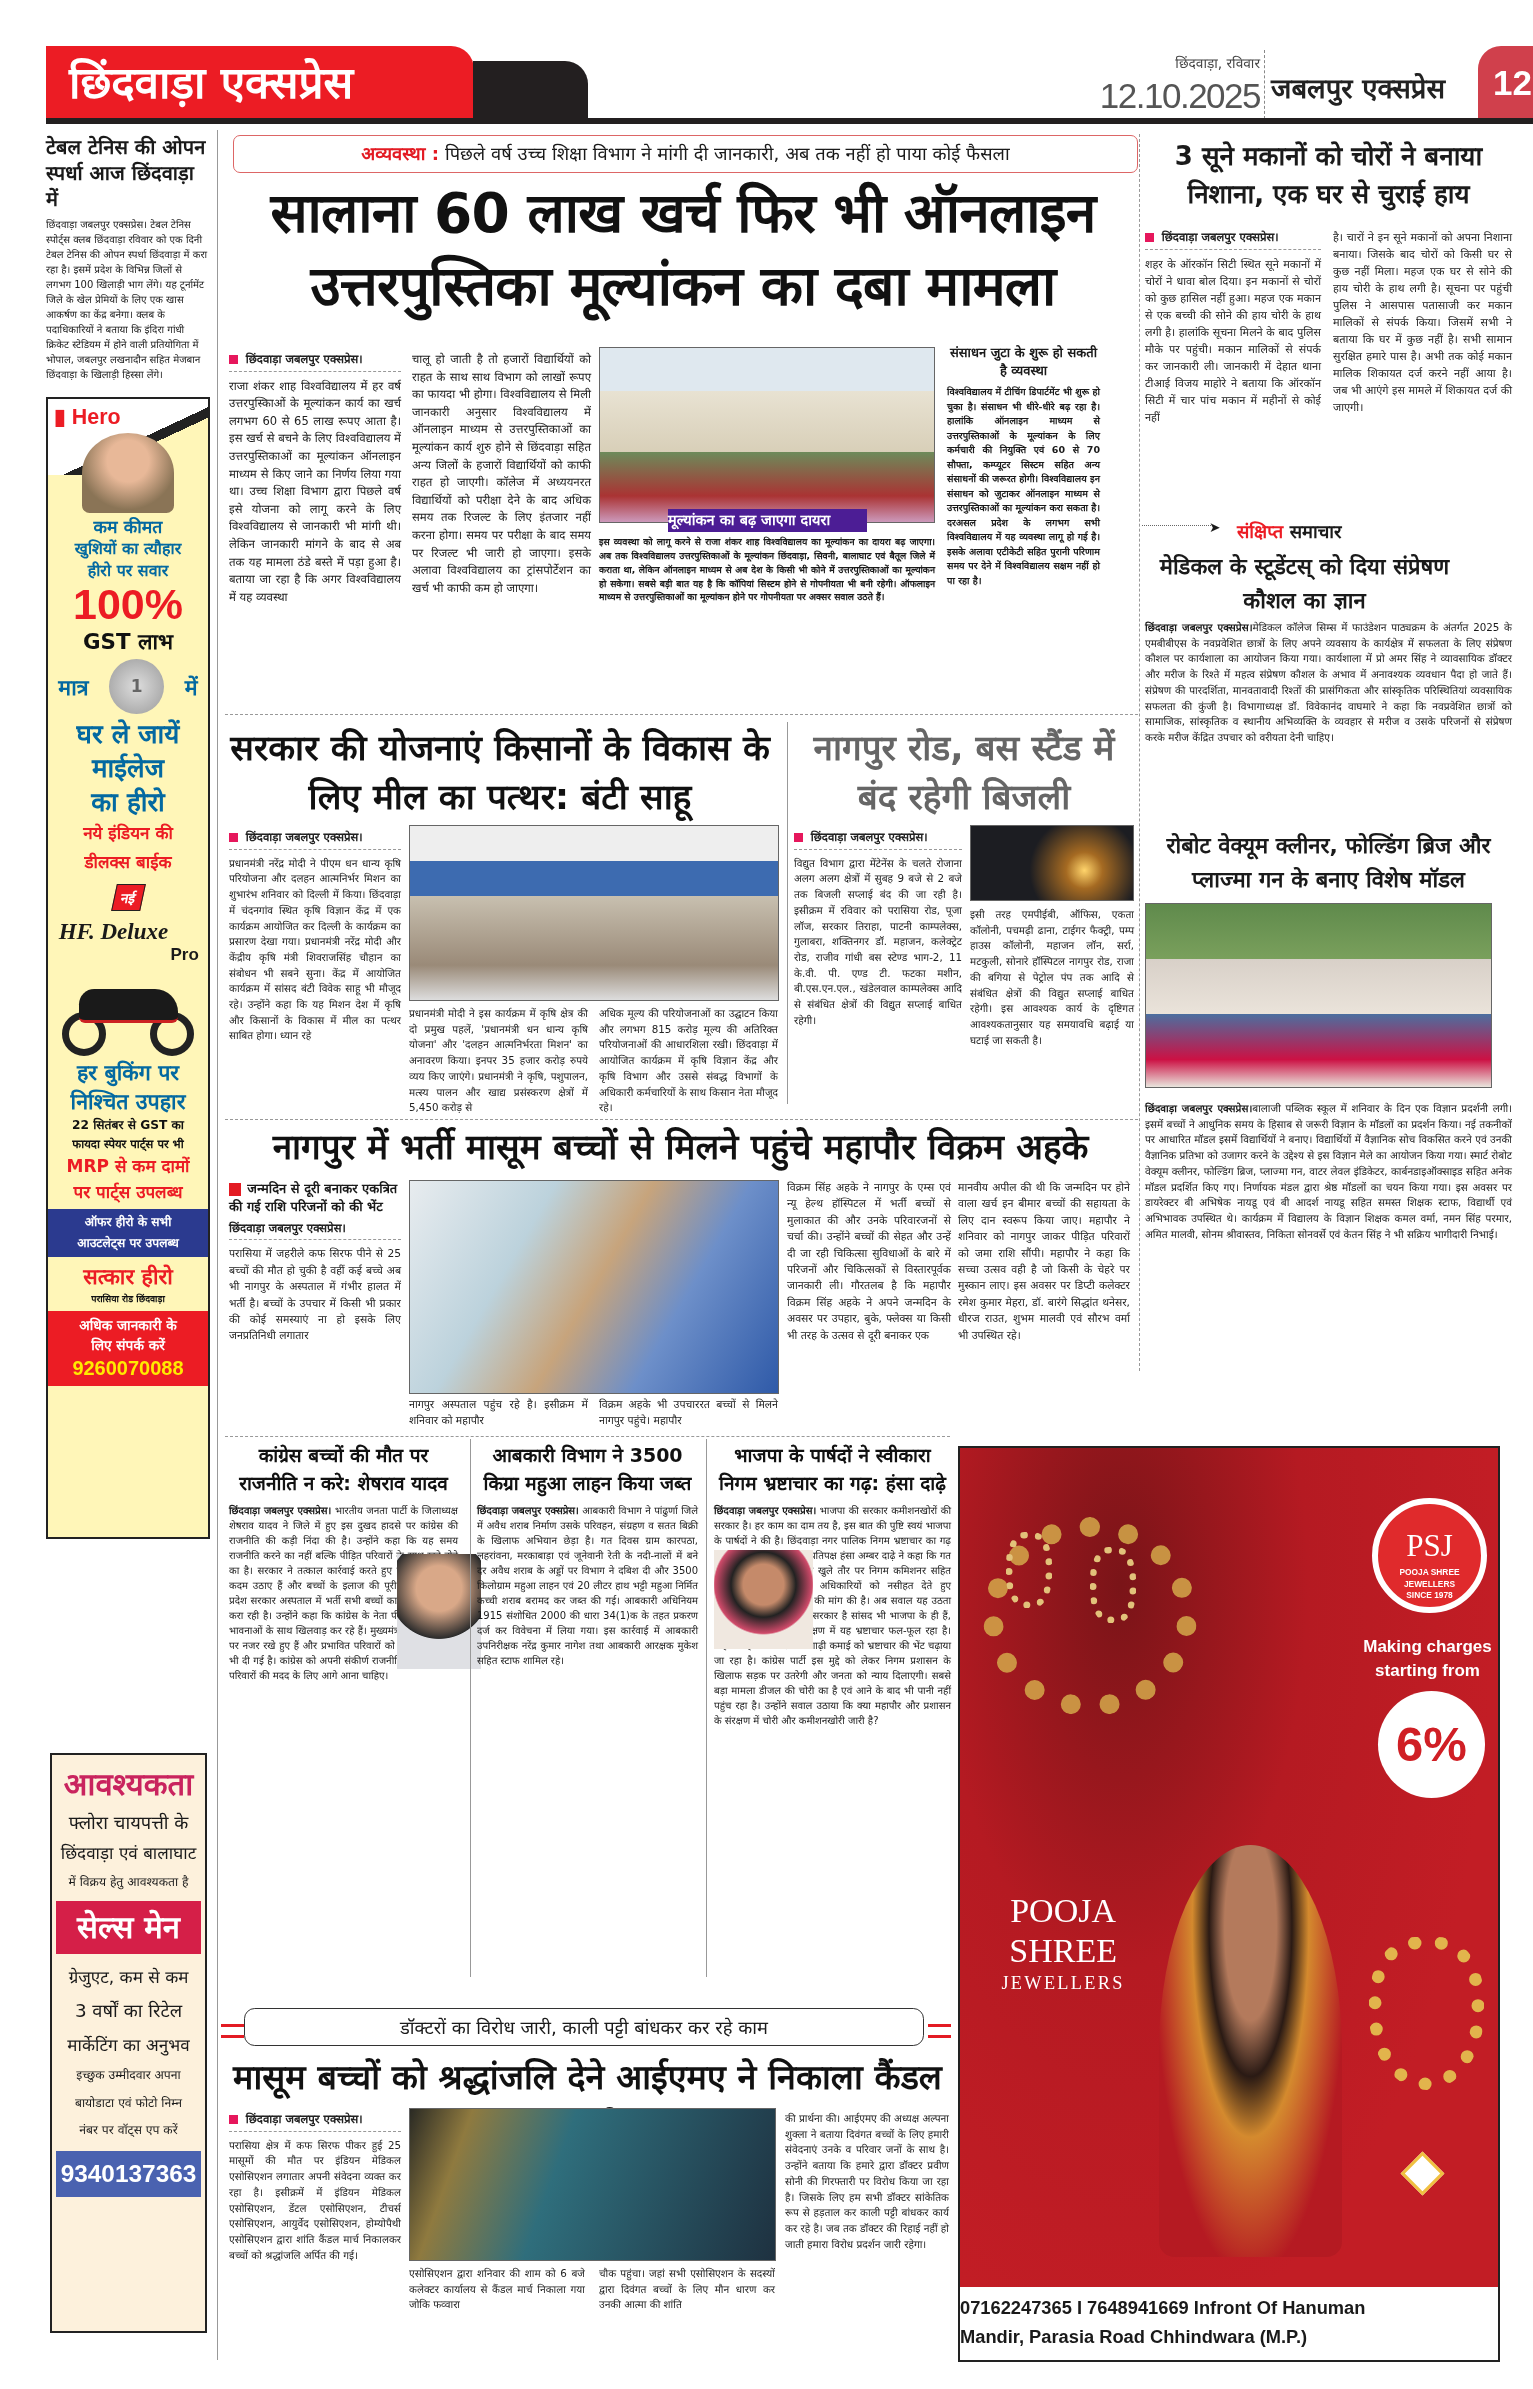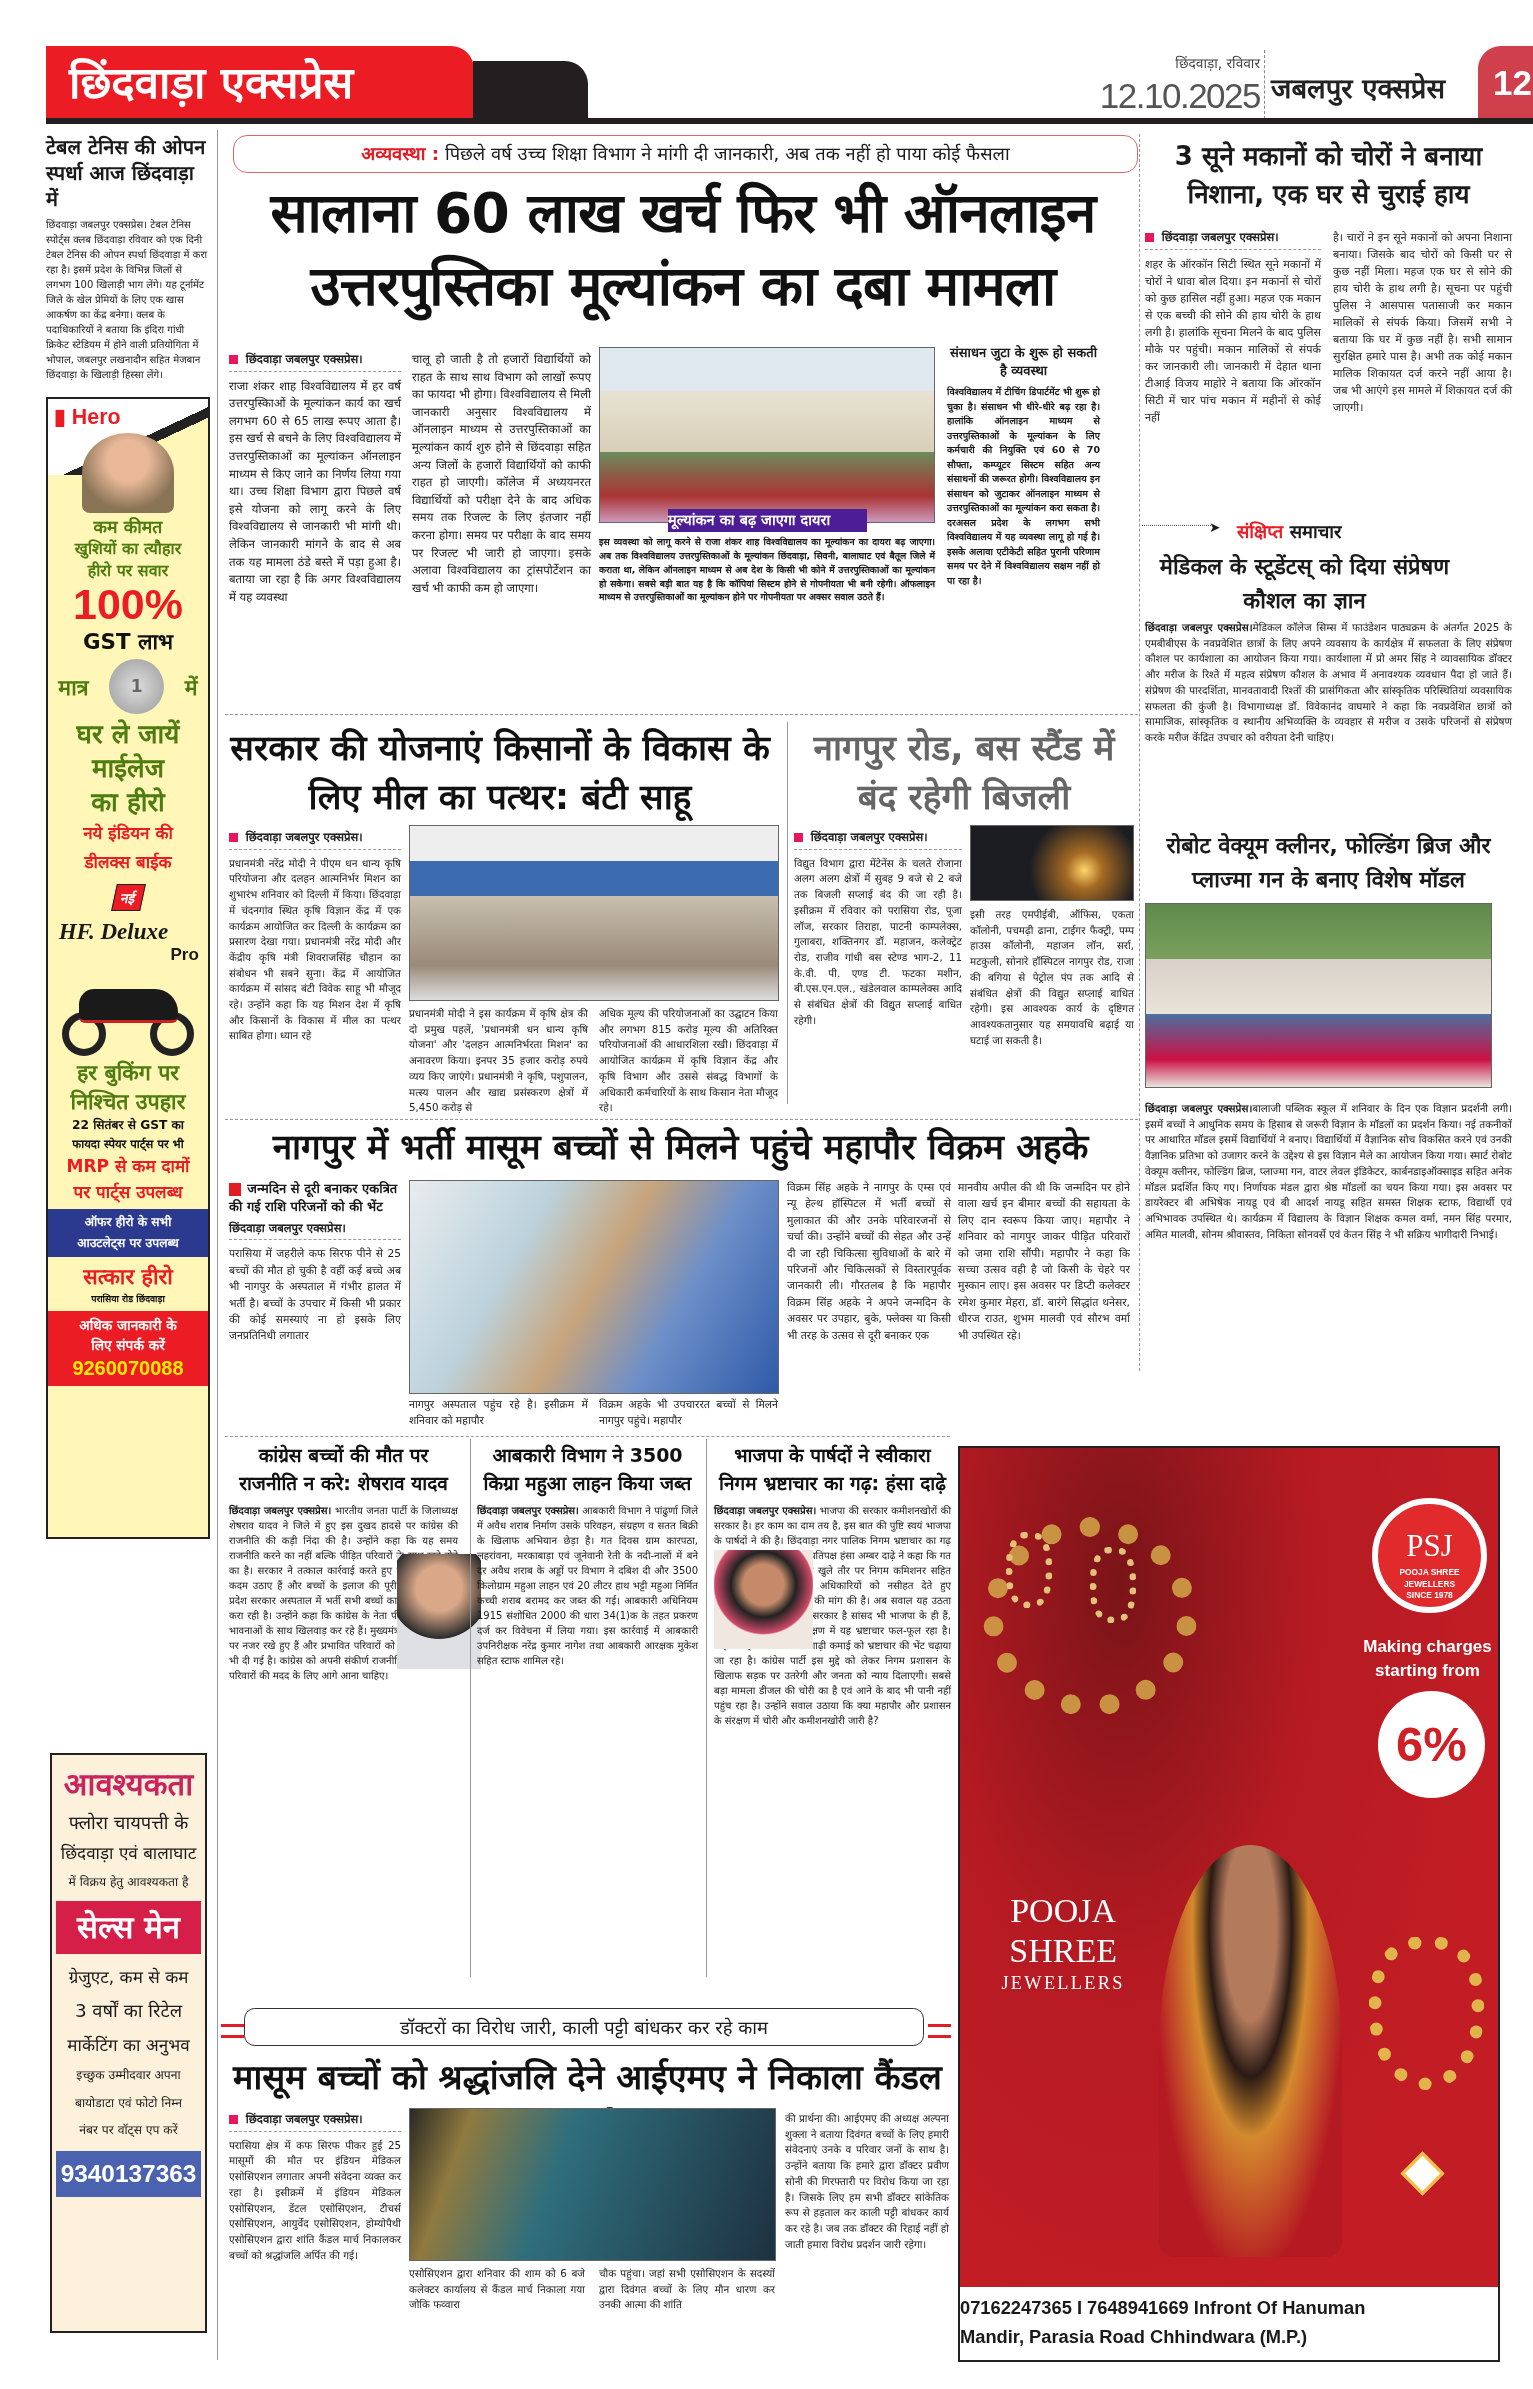--- a/index.html
+++ b/index.html
@@ -7,33 +7,33 @@
 .abs{position:absolute}
 .mast-red{left:46px;top:46px;width:428px;height:73px;background:#ec1c24;border-radius:0 23px 0 0;color:#fff;font-size:44px;font-weight:bold;padding:6.1px 23px;line-height:61px}
 .mast-black{left:473px;top:61px;width:115px;height:57px;background:#231f20;border-radius:0 23px 0 0}
 .mast-rule{left:46px;top:118px;width:1504px;height:6.1px;background:#231f20}
 .mast-date-small{left:1130px;top:53px;width:130px;text-align:right;font-size:13.7px;color:#444}
 .mast-date{left:1054px;top:76px;width:206px;text-align:right;font-size:35px;color:#555;font-family:"Liberation Sans",sans-serif;letter-spacing:-1.5px}
 .mast-vsep{left:1264px;top:50px;width:0;height:69px;border-left:1.5px dashed #888}
 .mast-edition{left:1271px;top:69px;width:199px;font-size:27.5px;font-weight:bold;color:#222}
 .mast-page{left:1478px;top:46px;width:69px;height:73px;background:#d0404c;border-radius:23px 0 0 0;color:#fff;font-size:35px;font-weight:bold;text-align:center;line-height:73px;font-family:"Liberation Sans",sans-serif}
 .colrule{border-left:0.8px solid #999}
-.kicker-box{left:233px;top:135px;width:905px;height:38px;border:1.5px solid #d66;border-radius:14px;text-align:center;font-size:18.3px;line-height:35px;background:#fff}
+.kicker-box{left:233px;top:135px;width:905px;height:38px;border:1.5px solid #d66;border-radius:7px;text-align:center;font-size:18.3px;line-height:35px;background:#fff}
 .kicker-red{color:#e31b23;font-weight:bold}
 .headline-xl{font-weight:bold;font-size:55px;line-height:69px;text-align:center;color:#111;letter-spacing:-0.8px}
 .headline-l{font-weight:bold;font-size:40px;line-height:49px;text-align:center;color:#111}
 .headline-s{font-weight:bold;font-size:21.4px;line-height:29px;text-align:center;color:#111}
 .byline{font-size:11.5px;font-weight:bold;color:#222;border-bottom:0.8px dashed #999;padding-bottom:4.6px;margin-bottom:6.1px}
 .byline .sq{display:inline-block;width:9.2px;height:9.2px;background:#e6175c;margin-right:7.6px;vertical-align:middle}
 .body{font-size:11.5px;line-height:17.6px;text-align:justify;color:#222}
 .photo{background:linear-gradient(135deg,#8a9a7a,#c8b89a 40%,#7a8fa8);border:0.8px solid #666}
 .caption-bar{background:#4c1d95;color:#fff;font-weight:bold;text-align:left;font-size:15.3px}
 .left-col{left:46px;top:134px;width:164px}
 .hero-ad{left:46px;top:397px;width:164px;height:1142px;background:#fff6b8;border:2.3px solid #222;overflow:hidden}
-.hero-ad .blue{color:#4d7c0f;font-weight:bold;text-align:center}
+.hero-ad .blue{color:#0369a1;font-weight:bold;text-align:center}
 .hero-ad .red{color:#ec1c24;font-weight:bold;text-align:center}
 .hero-ad .blk{color:#111;font-weight:bold;text-align:center}
 .req-ad{left:50px;top:1753px;width:157px;height:580px;background:#fdf1dc;border:2.3px solid #222;overflow:hidden}
 .jewel-ad{left:958px;top:1446px;width:542px;height:916px;border:2.3px solid #222;background:#b51a22;overflow:hidden}
 .box-sq{display:inline-block;width:12.2px;height:12.2px;background:#e31b23;margin-right:6.1px;vertical-align:middle}
 </style>
 </head>
 <body>
 
 <div class="abs mast-red">छिंदवाड़ा एक्सप्रेस</div>

